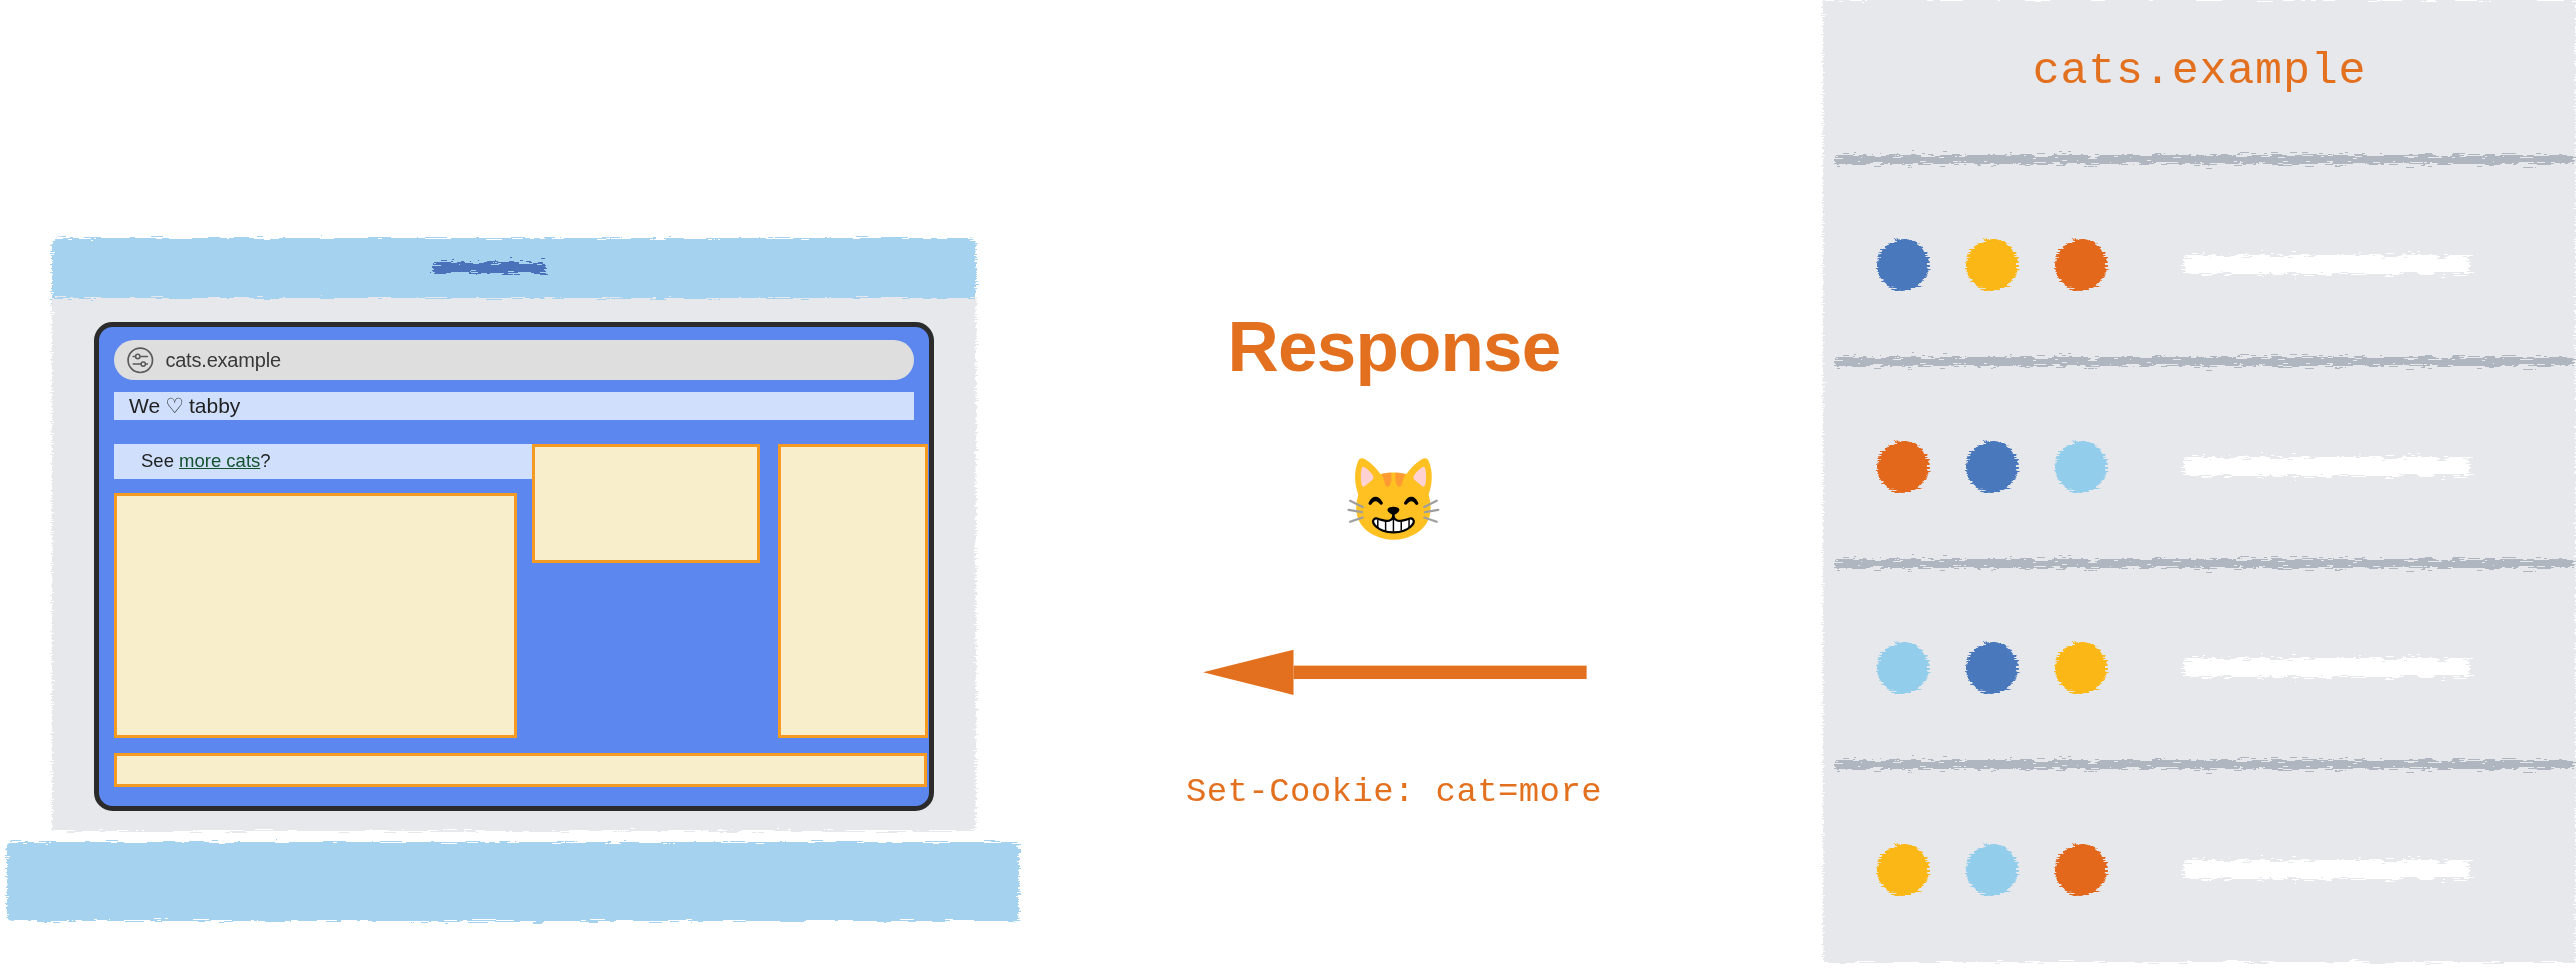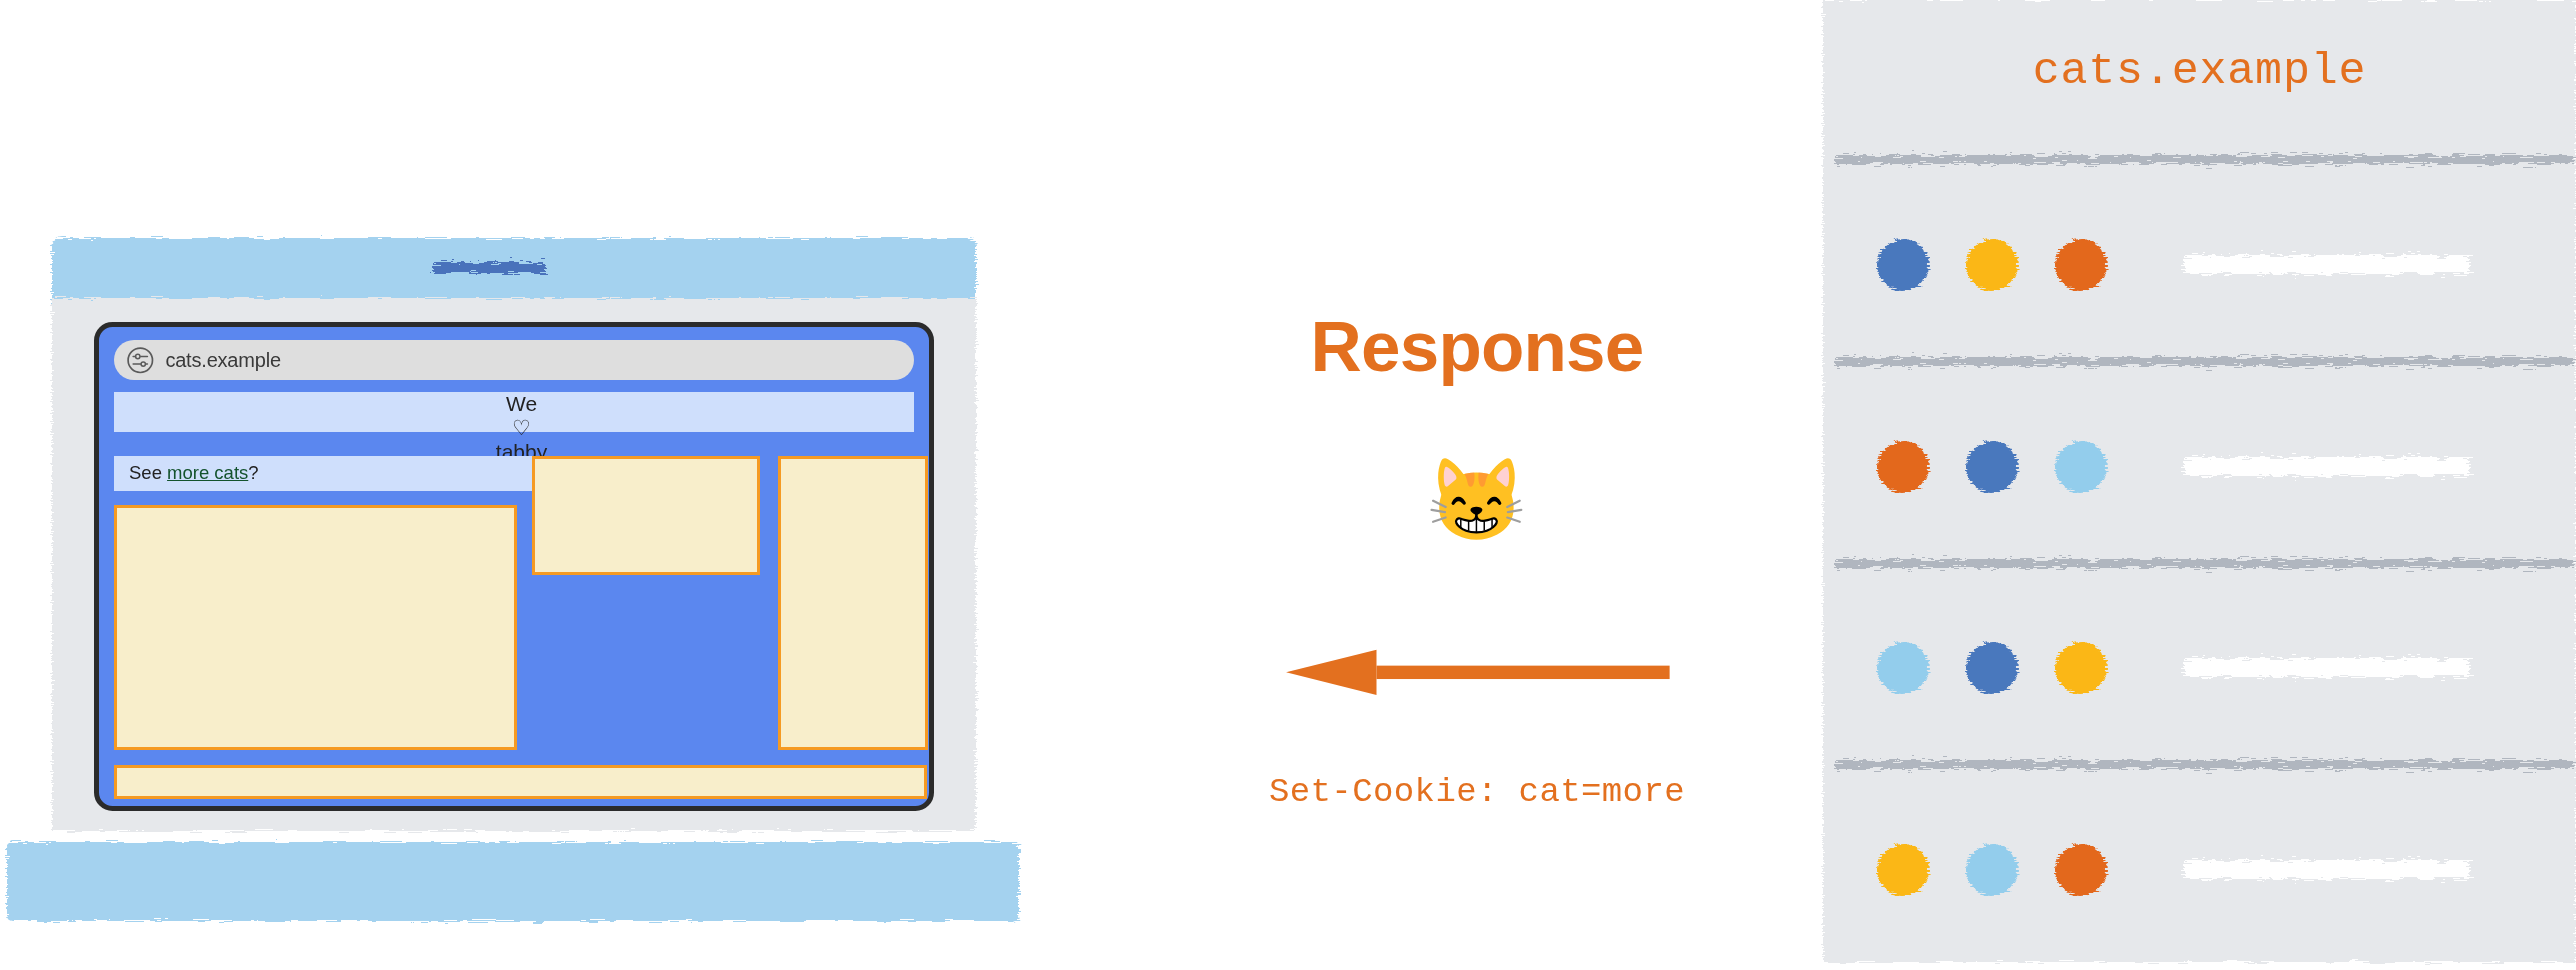--- a/index.html
+++ b/index.html
@@ -99,48 +99,47 @@
   .url-text {
     font-size: 20px;
     color: #3a3a3a;
     font-family: "Liberation Sans", sans-serif;
     letter-spacing: -0.2px;
   }
 
   
   .page-heading {
     margin-top: 11.8px;
-    height: 40px;
+    height: 28px;
     background: #cfdffc;
     display: flex;
     align-items: center;
     padding-left: 15px;
     box-sizing: border-box;
     font-size: 21px;
     color: #222;
-    flex-direction: column;
   }
   .page-heading .heart { margin: 0 5px; font-size: 21px; }
 
   
   .page-body {
     position: relative;
     margin-top: 23.5px;
     height: 309px;
   }
   .link-band {
     position: absolute;
     left: 0;
     top: 0;
     width: 472px;
     height: 35px;
     background: #cfdffc;
     display: flex;
     align-items: center;
-    padding-left: 15px;
+    padding-left: 27px;
     box-sizing: border-box;
     font-size: 18.5px;
     color: #222;
   }
   .link-band a {
     color: #14532d;
     text-decoration: underline;
   }
 
   .card {
@@ -159,21 +158,21 @@
     width: 813px;
     height: 34px;
     background: #f8eecb;
     border: 3.4px solid #f59a23;
     box-sizing: border-box;
   }
 
   
   #response-column {
     position: absolute;
-    left: 1099px;
+    left: 1016px;
     top: 0;
     width: 756px;
     height: 936px;
   }
   .response-title {
     position: absolute;
     left: 0;
     top: 311px;
     width: 756px;
     text-align: center;

